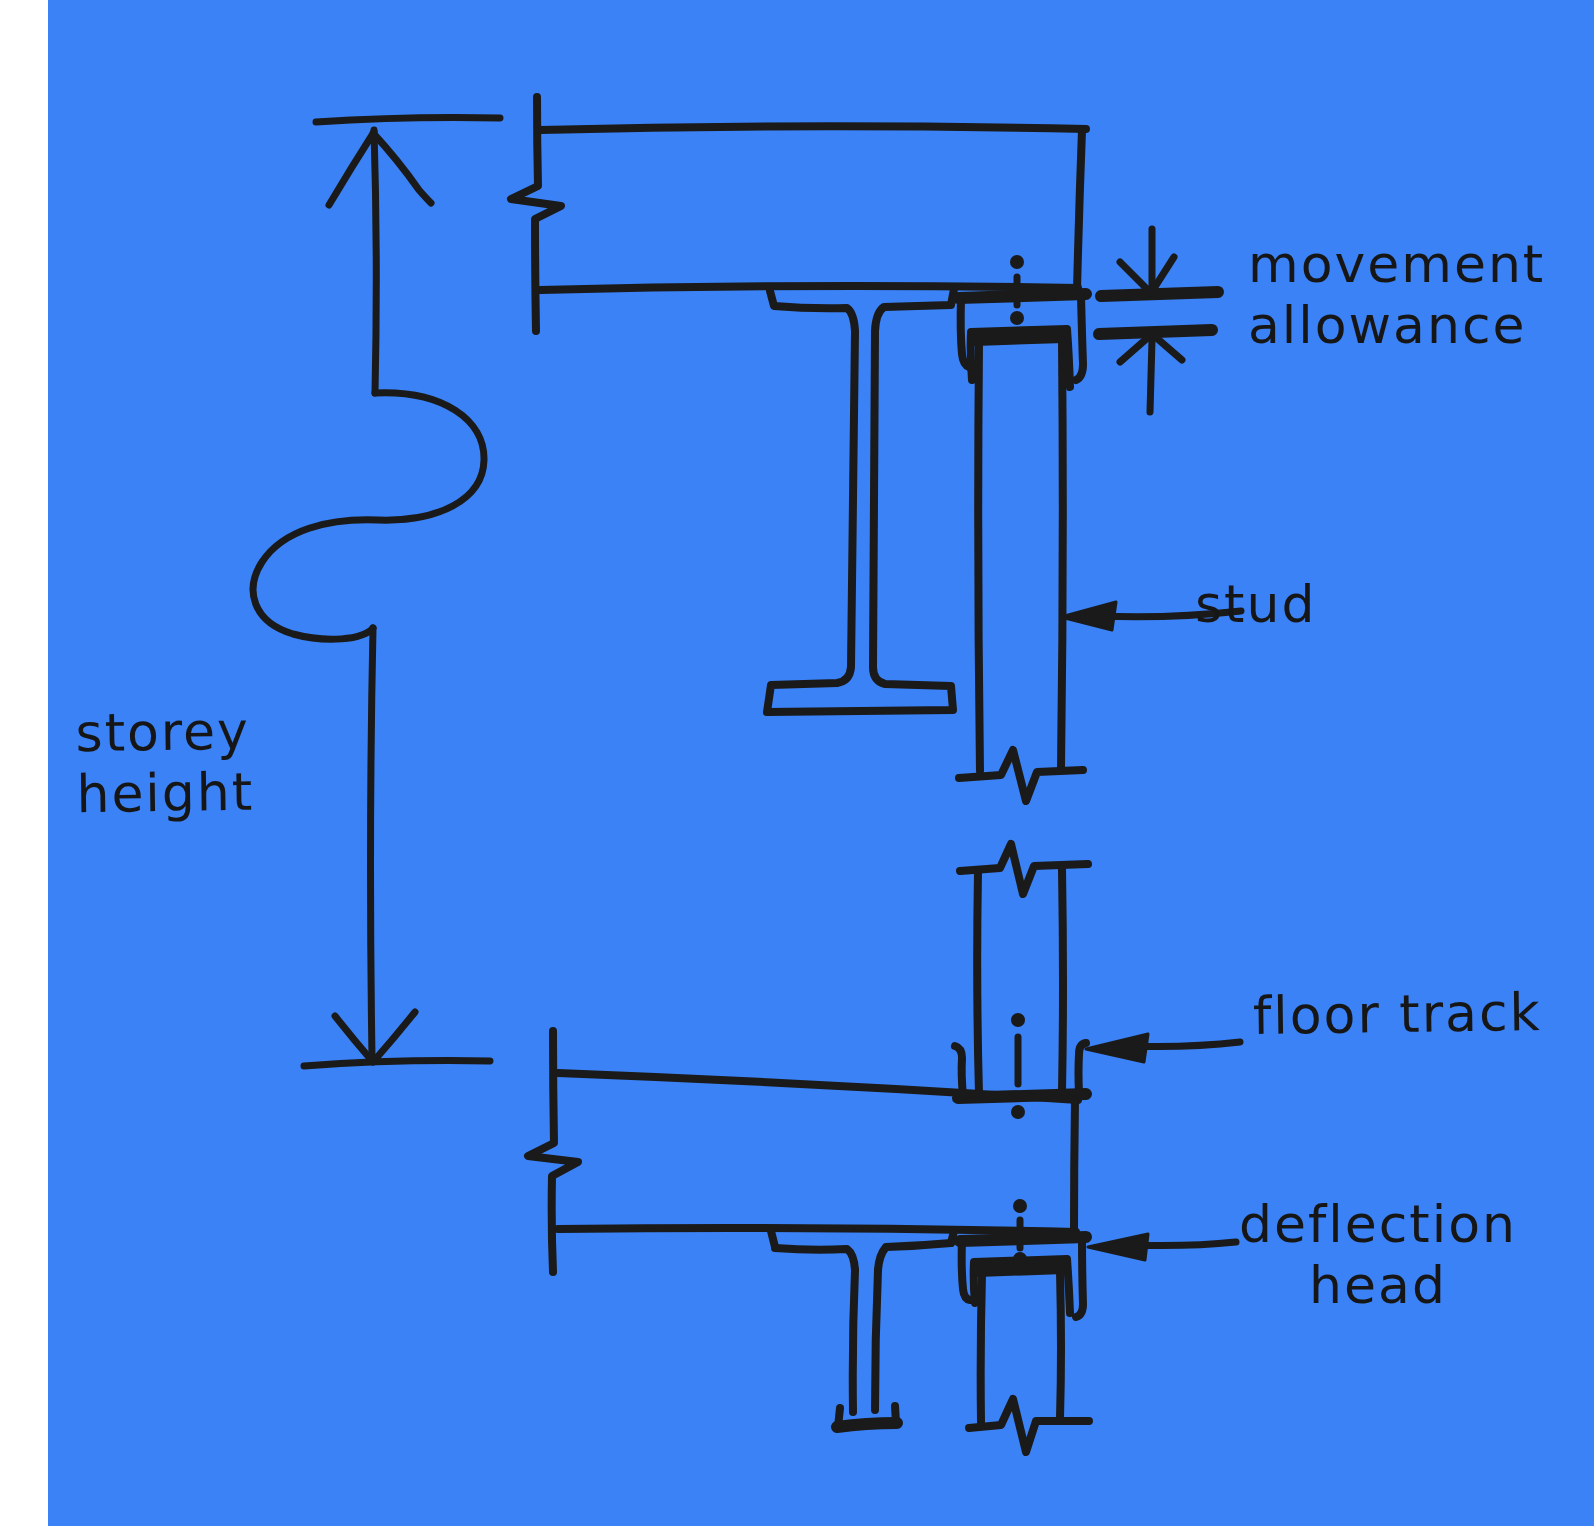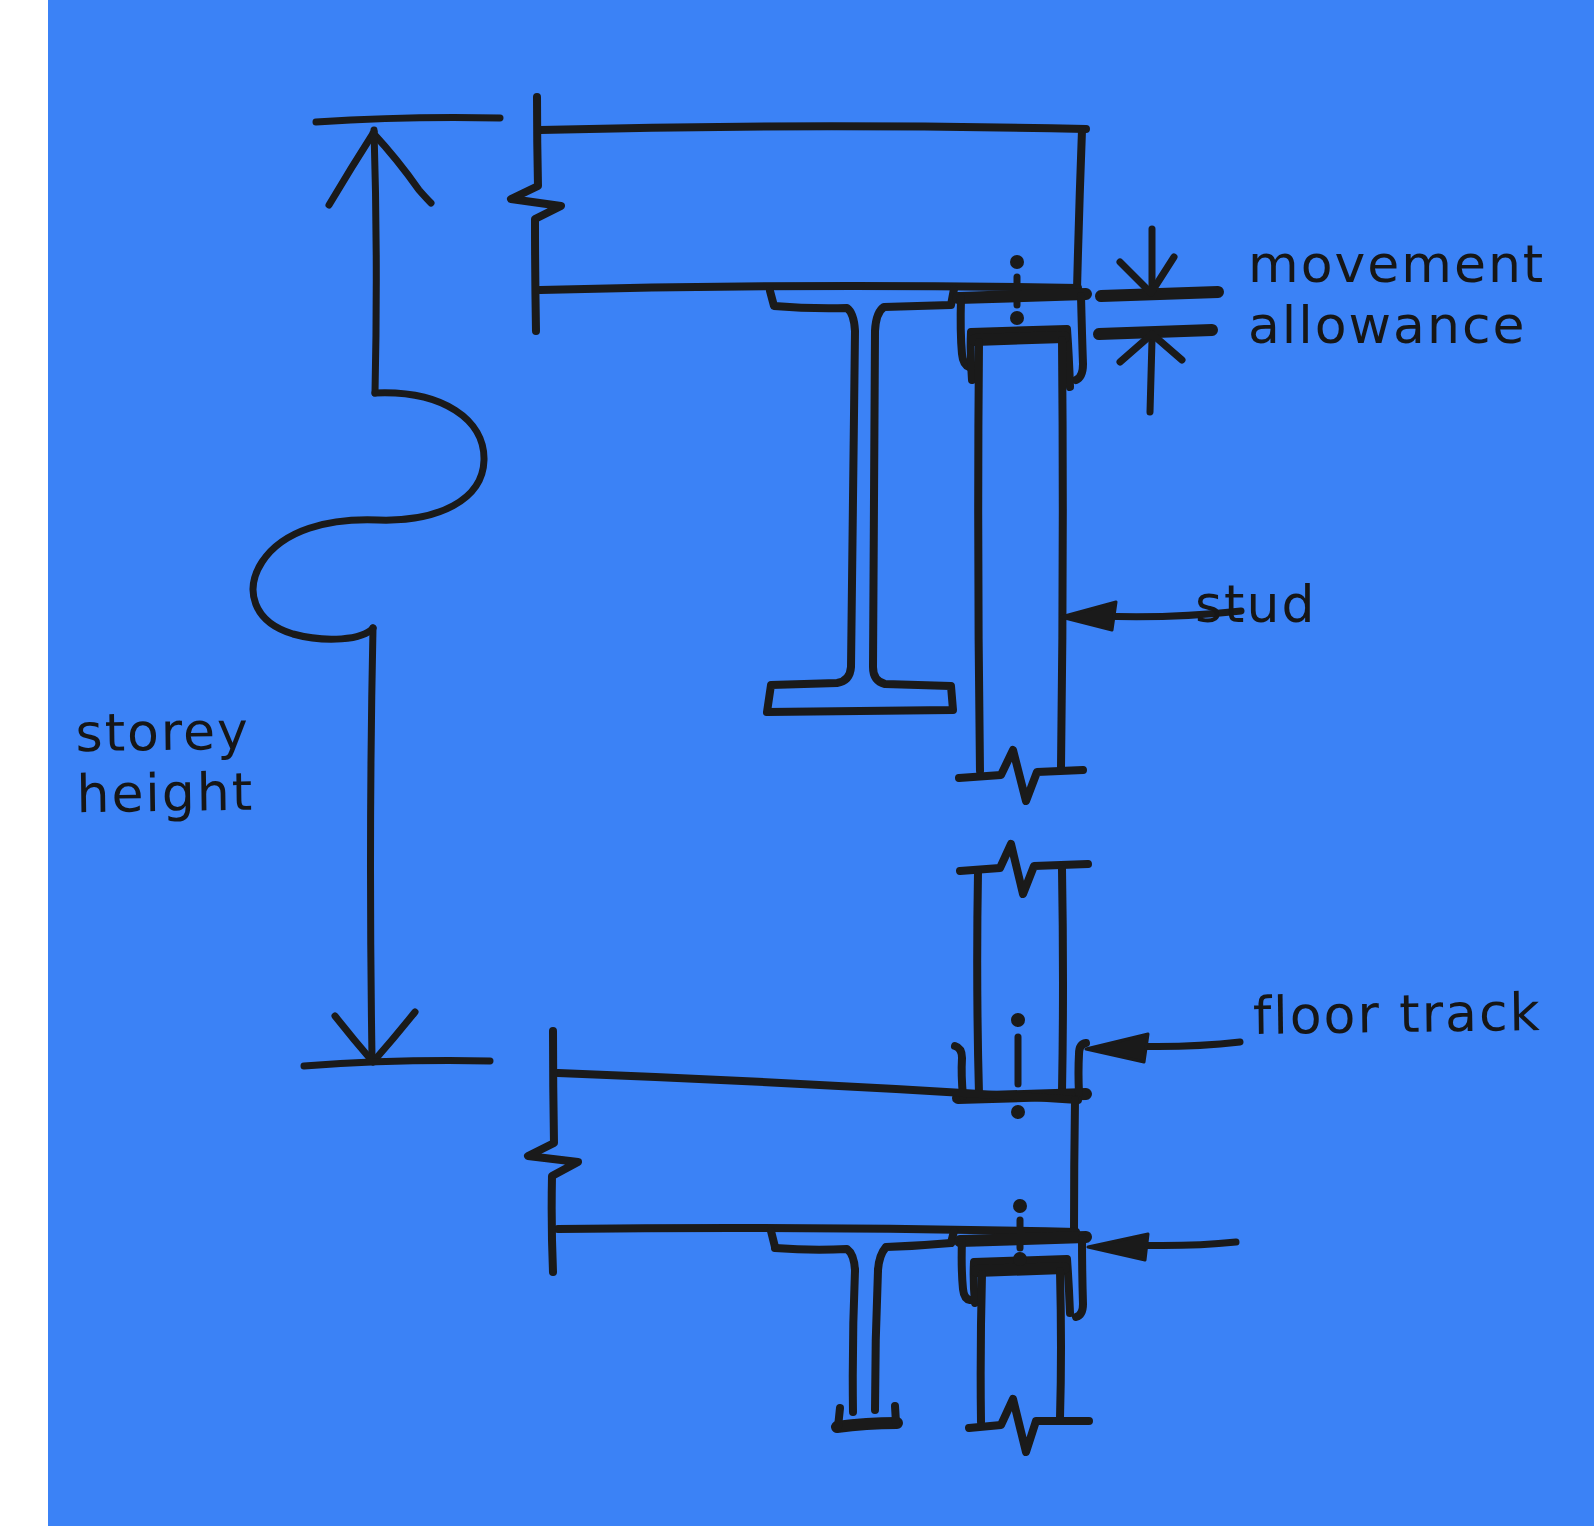--- a/index.html
+++ b/index.html
@@ -199,14 +199,16 @@
   <div class="lbl" style="left:1200px; top:234px;">movement
 allowance</div>
 
   <div class="lbl" style="left:1147px; top:574px;">stud</div>
 
   <div class="lbl tilt-1" style="left:28px; top:702px;">storey
 height</div>
 
   <div class="lbl tilt-1" style="left:1205px; top:984px;">floor track</div>
 
+  <div class="lbl lbl-center" style="left:1160px; top:1194px; width:340px;">deflection
+head</div>
 
 </div>
 
 </body></html>

